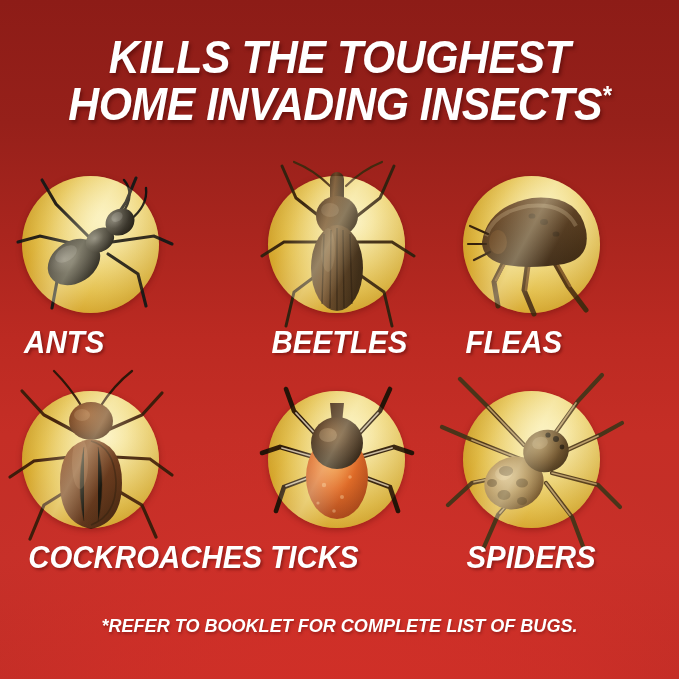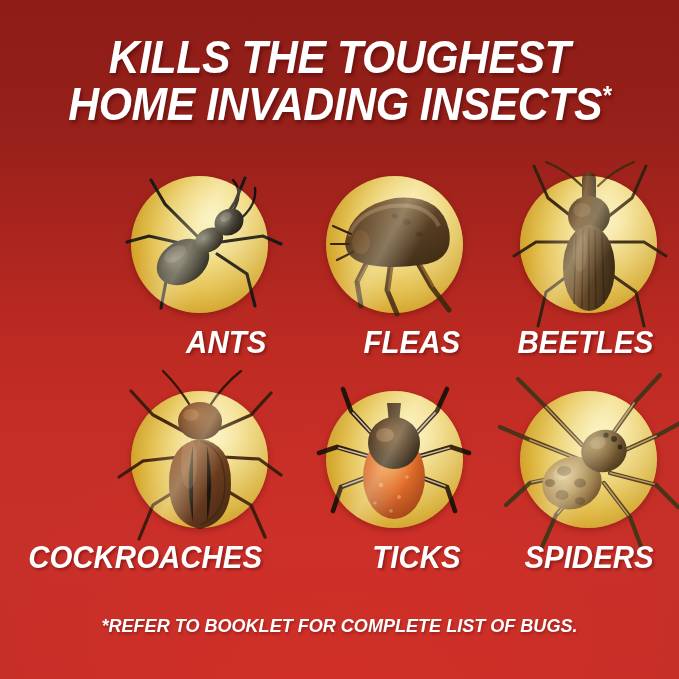--- a/index.html
+++ b/index.html
@@ -46,21 +46,21 @@
     left: 22px;
     width: 635px;
     display: grid;
     grid-template-columns: repeat(3, 1fr);
     grid-template-rows: repeat(2, 215px);
   }
   .cell {
     position: relative;
     display: flex;
     flex-direction: column;
-    align-items: flex-end;
+    align-items: flex-start;
   }
   .badge {
     position: relative;
     width: 137px;
     height: 137px;
     border-radius: 50%;
     background:
       radial-gradient(circle at 62% 34%, #fbf2c4 0%, #f6e7a6 16%, #eed579 36%, #e3bf4c 56%, #d5a52a 74%, #c8941c 90%, #bd8817 100%);
     box-shadow: 0 2px 6px rgba(70,5,0,0.35);
   }
@@ -150,58 +150,20 @@
           <ellipse cx="121" cy="67" rx="6" ry="4.5" transform="rotate(-32 121 67)" fill="rgba(255,255,255,0.15)"></ellipse>
         </svg>
       </div>
       <div class="label">ANTS</div>
     </div>
 
     <div class="cell">
       <div class="badge">
         <svg class="art" viewBox="0 0 190 190">
           <defs>
-            <linearGradient id="fleaBody" x1="0.2" y1="0" x2="0.8" y2="1">
-              <stop offset="0%" stop-color="#6d4a2c"></stop>
-              <stop offset="45%" stop-color="#4b2f18"></stop>
-              <stop offset="100%" stop-color="#2b190c"></stop>
-            </linearGradient>
-          </defs>
-          <g stroke="#45290f" stroke-width="5" fill="none" stroke-linecap="round">
-            <path d="M72 104 L58 132 L62 156"></path>
-            <path d="M92 110 L88 140 L98 164"></path>
-            <path d="M116 108 L132 136 L150 160"></path>
-          </g>
-          <g stroke="#7a5226" stroke-width="2.6" fill="none" stroke-linecap="round">
-            <path d="M74 104 L60 130"></path>
-            <path d="M94 110 L90 140"></path>
-            <path d="M118 108 L134 136"></path>
-          </g>
-          <path d="M46 92 Q52 56 96 48 Q142 44 150 80 Q155 108 128 114 Q90 120 66 114 Q46 108 46 92 Z" fill="url(#fleaBody)"></path>
-          <path d="M50 86 Q58 62 92 56 Q128 52 140 76" fill="none" stroke="rgba(255,230,190,0.22)" stroke-width="4"></path>
-          <g stroke="#2b190c" stroke-width="2.2" fill="none" stroke-linecap="round">
-            <path d="M52 84 L34 76"></path>
-            <path d="M50 94 L32 94"></path>
-            <path d="M54 102 L38 110"></path>
-          </g>
-          <g fill="rgba(25,14,6,0.45)">
-            <ellipse cx="108" cy="72" rx="4" ry="3"></ellipse>
-            <ellipse cx="120" cy="84" rx="3.4" ry="2.6"></ellipse>
-            <ellipse cx="96" cy="66" rx="3.4" ry="2.6"></ellipse>
-          </g>
-          <ellipse cx="62" cy="92" rx="9" ry="12" fill="rgba(120,78,40,0.5)"></ellipse>
-        </svg>
-      </div>
-      <div class="label">FLEAS</div>
-    </div>
-
-    <div class="cell">
-      <div class="badge">
-        <svg class="art" viewBox="0 0 190 190">
-          <defs>
             <linearGradient id="beeBody" x1="0" y1="0" x2="1" y2="0.3">
               <stop offset="0%" stop-color="#3e2a19"></stop>
               <stop offset="40%" stop-color="#6b4626"></stop>
               <stop offset="70%" stop-color="#4a3019"></stop>
               <stop offset="100%" stop-color="#2a1a0d"></stop>
             </linearGradient>
           </defs>
           <g stroke="#33210f" stroke-width="3" fill="none" stroke-linecap="round">
             <path d="M82 70 L54 48 L40 16"></path>
             <path d="M78 92 L42 92 L20 106"></path>
@@ -222,20 +184,58 @@
             <line x1="89" y1="80" x2="88" y2="158"></line>
             <line x1="95" y1="78" x2="95" y2="160"></line>
             <line x1="101" y1="80" x2="102" y2="158"></line>
             <line x1="108" y1="84" x2="110" y2="154"></line>
           </g>
           <ellipse cx="88" cy="60" rx="9" ry="7" fill="rgba(255,235,200,0.13)"></ellipse>
           <ellipse cx="86" cy="100" rx="7" ry="22" fill="rgba(255,235,200,0.10)"></ellipse>
         </svg>
       </div>
       <div class="label">BEETLES</div>
+    </div>
+
+    <div class="cell">
+      <div class="badge">
+        <svg class="art" viewBox="0 0 190 190">
+          <defs>
+            <linearGradient id="fleaBody" x1="0.2" y1="0" x2="0.8" y2="1">
+              <stop offset="0%" stop-color="#6d4a2c"></stop>
+              <stop offset="45%" stop-color="#4b2f18"></stop>
+              <stop offset="100%" stop-color="#2b190c"></stop>
+            </linearGradient>
+          </defs>
+          <g stroke="#45290f" stroke-width="5" fill="none" stroke-linecap="round">
+            <path d="M72 104 L58 132 L62 156"></path>
+            <path d="M92 110 L88 140 L98 164"></path>
+            <path d="M116 108 L132 136 L150 160"></path>
+          </g>
+          <g stroke="#7a5226" stroke-width="2.6" fill="none" stroke-linecap="round">
+            <path d="M74 104 L60 130"></path>
+            <path d="M94 110 L90 140"></path>
+            <path d="M118 108 L134 136"></path>
+          </g>
+          <path d="M46 92 Q52 56 96 48 Q142 44 150 80 Q155 108 128 114 Q90 120 66 114 Q46 108 46 92 Z" fill="url(#fleaBody)"></path>
+          <path d="M50 86 Q58 62 92 56 Q128 52 140 76" fill="none" stroke="rgba(255,230,190,0.22)" stroke-width="4"></path>
+          <g stroke="#2b190c" stroke-width="2.2" fill="none" stroke-linecap="round">
+            <path d="M52 84 L34 76"></path>
+            <path d="M50 94 L32 94"></path>
+            <path d="M54 102 L38 110"></path>
+          </g>
+          <g fill="rgba(25,14,6,0.45)">
+            <ellipse cx="108" cy="72" rx="4" ry="3"></ellipse>
+            <ellipse cx="120" cy="84" rx="3.4" ry="2.6"></ellipse>
+            <ellipse cx="96" cy="66" rx="3.4" ry="2.6"></ellipse>
+          </g>
+          <ellipse cx="62" cy="92" rx="9" ry="12" fill="rgba(120,78,40,0.5)"></ellipse>
+        </svg>
+      </div>
+      <div class="label">FLEAS</div>
     </div>
 
     <div class="cell">
       <div class="badge">
         <svg class="art" viewBox="0 0 190 190">
           <defs>
             <linearGradient id="roachWing" x1="0.15" y1="0" x2="0.9" y2="0.9">
               <stop offset="0%" stop-color="#8c4a25"></stop>
               <stop offset="35%" stop-color="#6d3417"></stop>
               <stop offset="70%" stop-color="#51240f"></stop>

